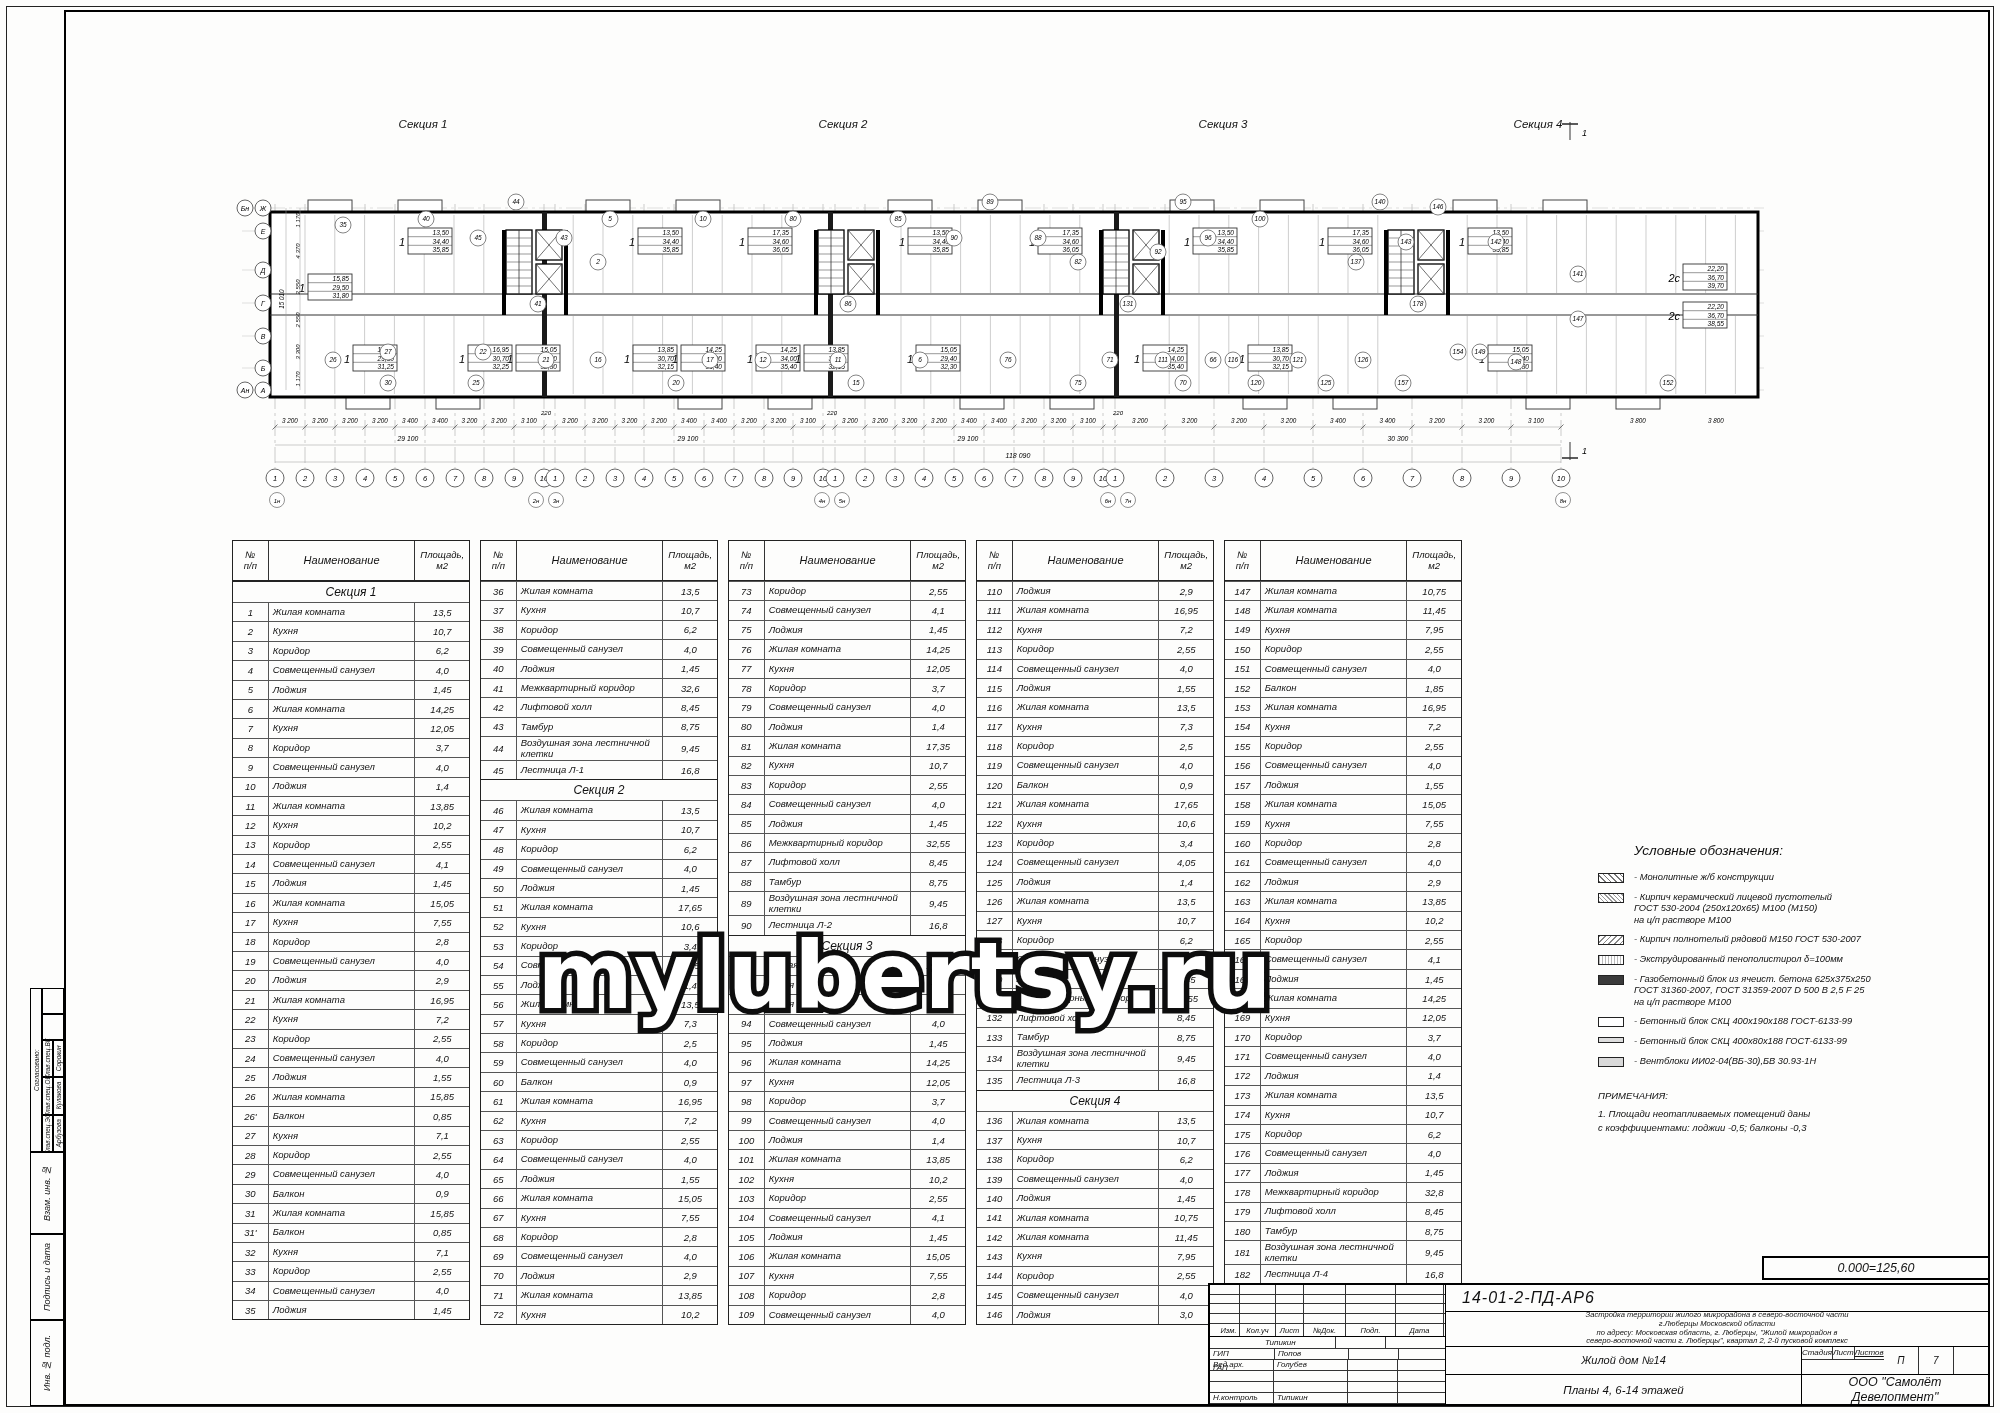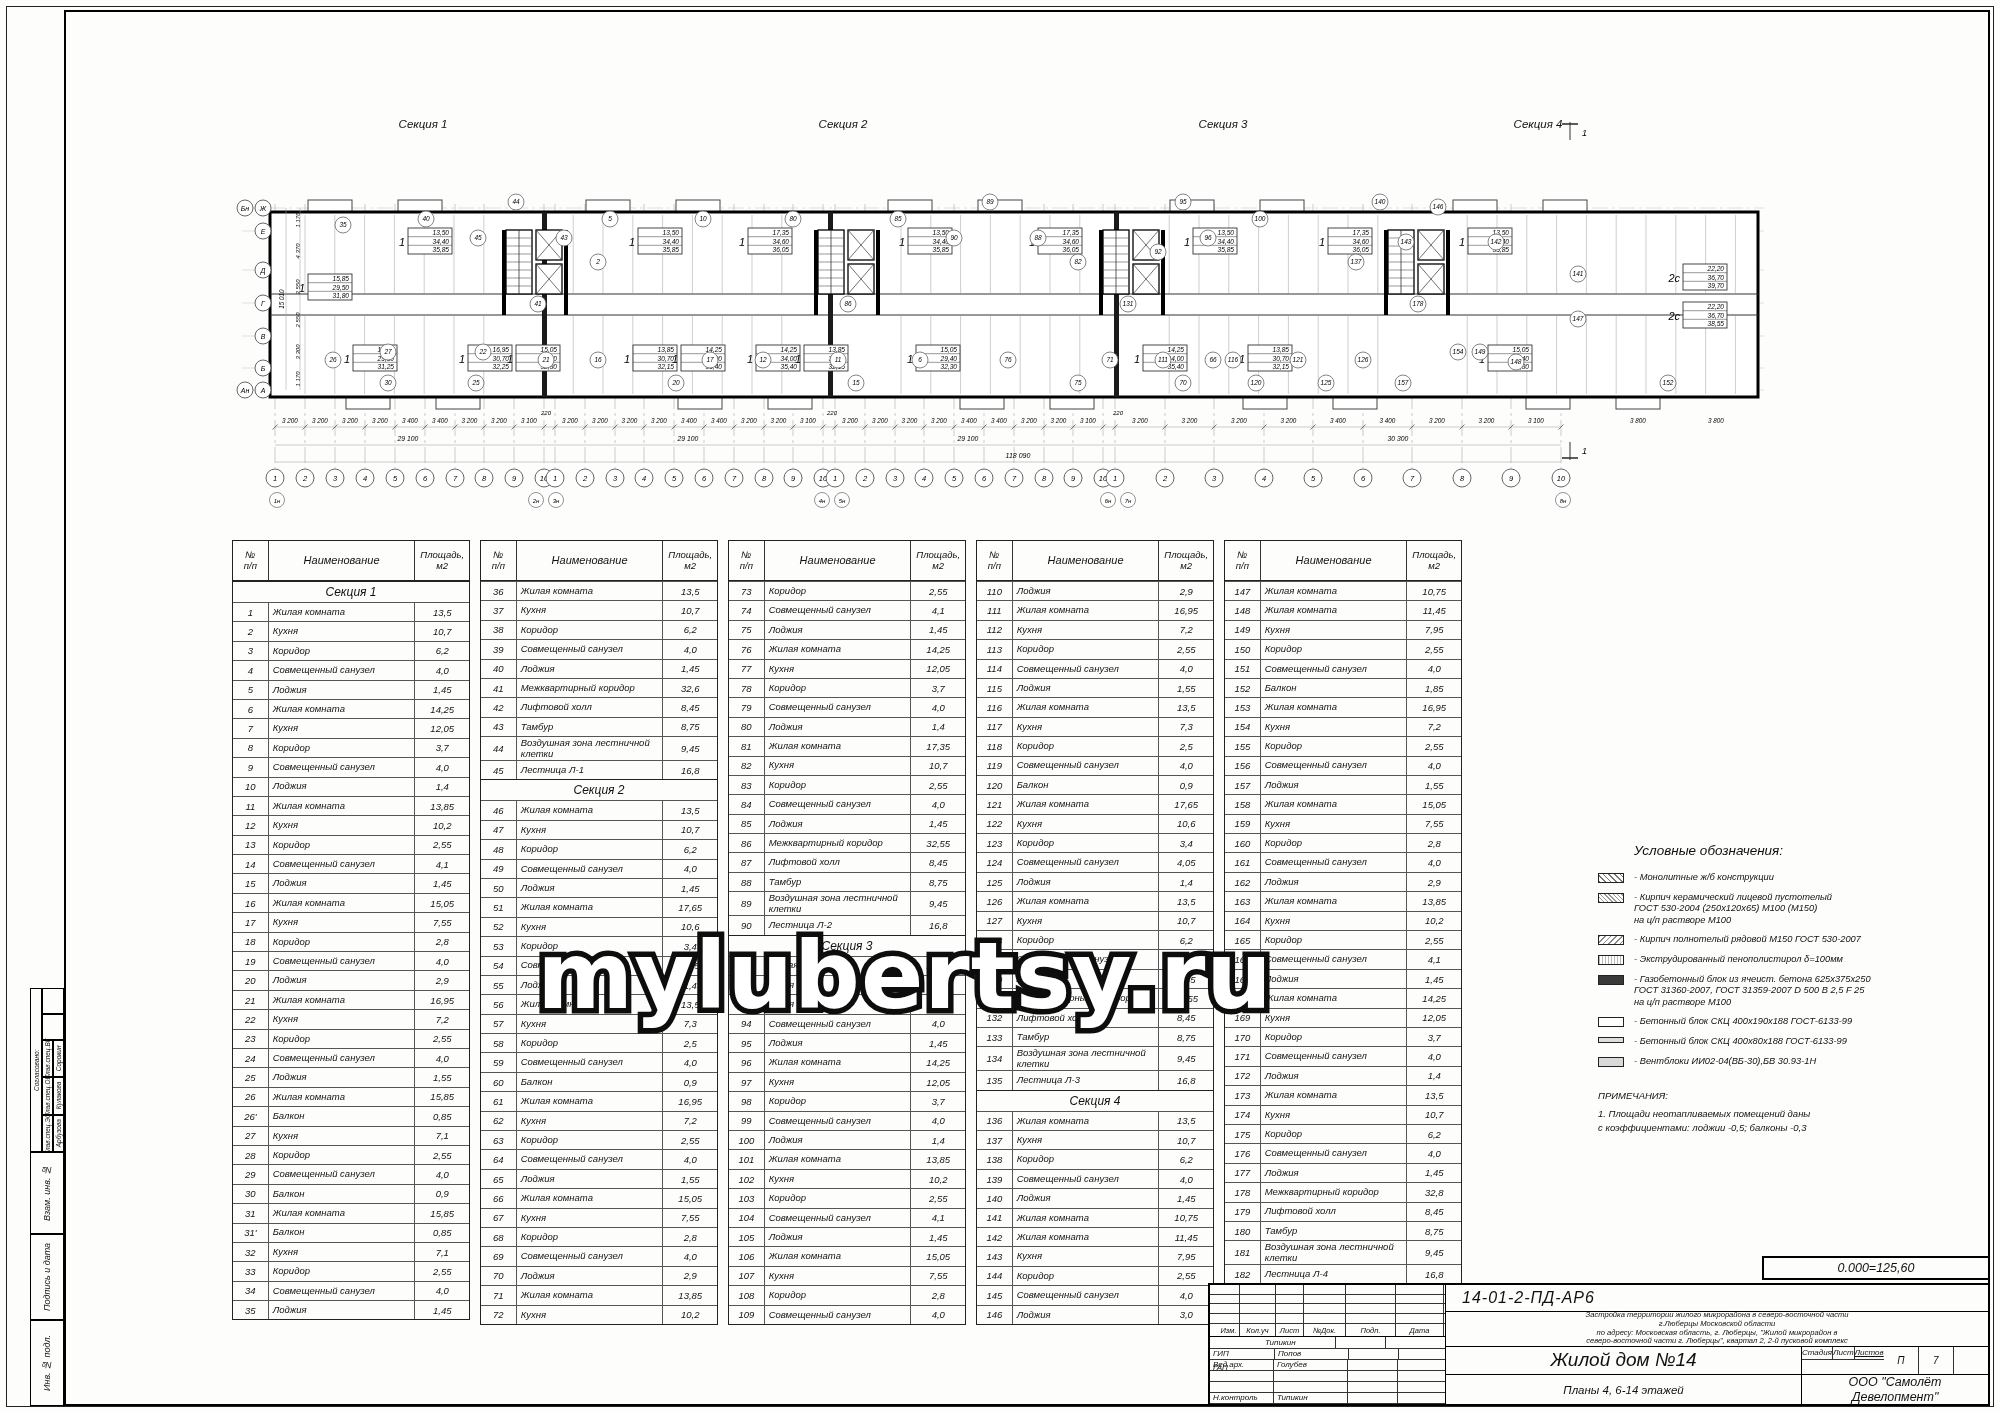--- a/index.html
+++ b/index.html
@@ -59,21 +59,21 @@
   .tb-colhead { height:14px; border-bottom:1.2px solid #000; display:flex; font-size:7.5px; }
   .tb-colhead > div, .tb-chrow > div { border-right:0.8px solid #333; display:flex; align-items:center; justify-content:center; }
   .tb-sigrow { height:11.4px; border-bottom:0.8px solid #333; display:flex; font-size:8px; }
   .tb-sigrow > div { border-right:0.8px solid #333; display:flex; align-items:center; padding-left:3px; }
   .tb-right { flex:1; display:flex; flex-direction:column; }
   .tb-doc { height:30px; border-bottom:1.6px solid #000; display:flex; align-items:center; padding-left:16px;
     font-size:16px; letter-spacing:1px; }
   .tb-proj { height:35px; border-bottom:1.6px solid #000; font-size:7.6px; line-height:1.15; display:flex;
     flex-direction:column; align-items:center; justify-content:center; text-align:center; }
   .tb-mid { height:32px; border-bottom:1.6px solid #000; display:flex; }
-  .tb-obj { width:356px; border-right:1.6px solid #000; display:flex; align-items:center; justify-content:center; font-size:19px; }
+  .tb-obj { width:356px; border-right:1.6px solid #000; display:flex; align-items:center; justify-content:center; font-size:11px; }
   .tb-stage { flex:1; display:flex; flex-direction:row; }
   .tb-stage-h { height:13px; border-bottom:0.8px solid #333; display:flex; font-size:8px; }
   .tb-stage-h > div, .tb-stage-v > div { flex:1; border-right:0.8px solid #333; display:flex; align-items:center; justify-content:center; }
   .tb-stage-h > div:last-child, .tb-stage-v > div:last-child { border-right:none;text-decoration:underline; }
   .tb-stage-v { flex:1; display:flex; font-size:10px; }
   .tb-bot { flex:1; display:flex; }
   .tb-sheetname { width:356px; border-right:1.6px solid #000; display:flex; align-items:center; justify-content:center; font-size:11.5px; }
   .tb-company { flex:1; display:flex; flex-direction:column; align-items:center; justify-content:center;
     font-size:12.5px; line-height:1.15; }
   #elev { position:absolute; left:1762px; top:1256px; width:228px; height:24px; border:2px solid #000;

